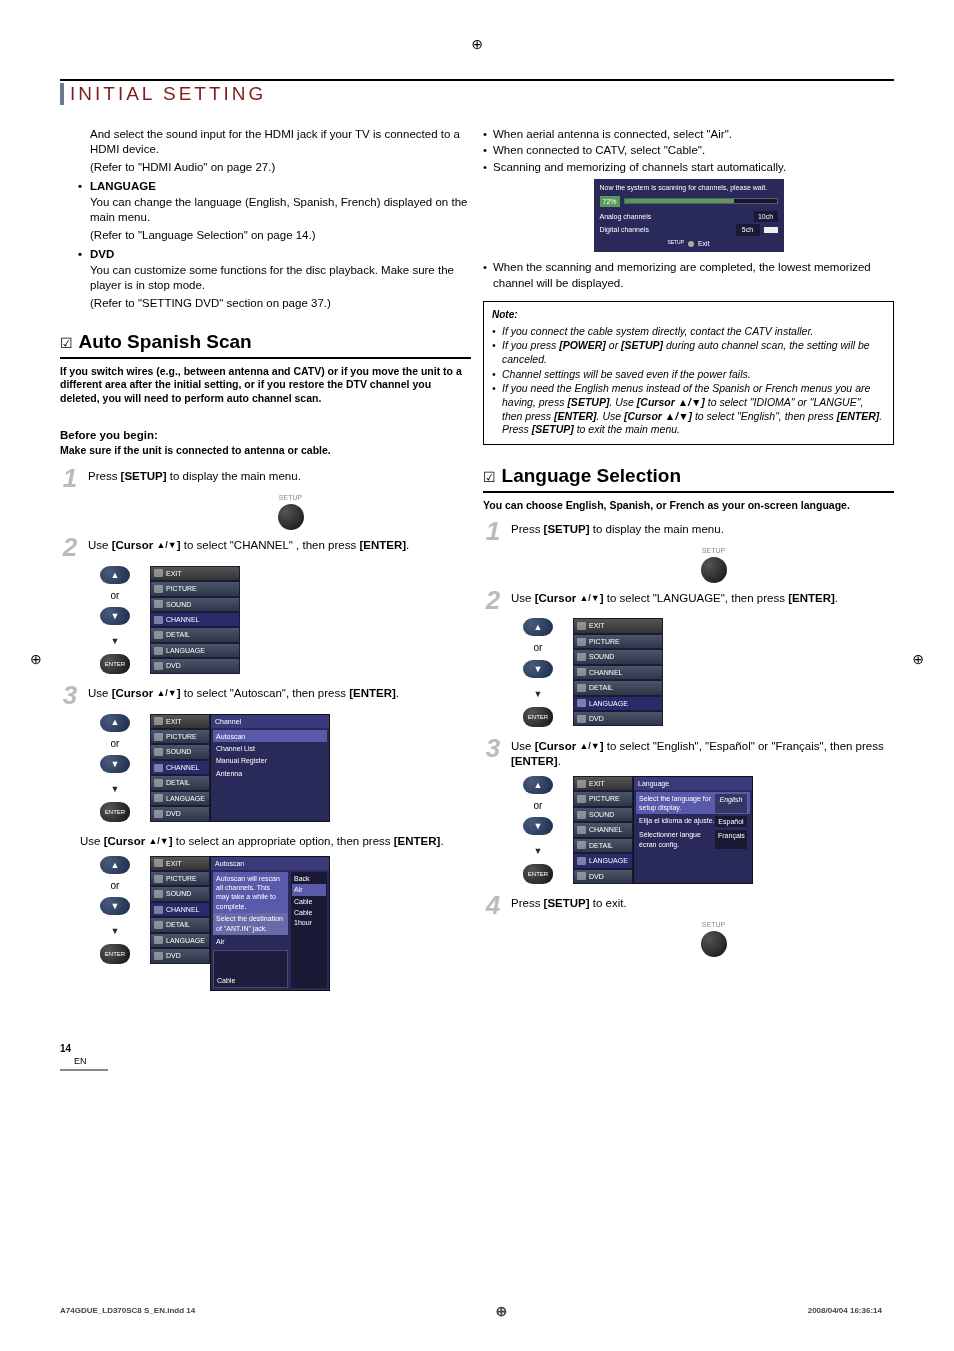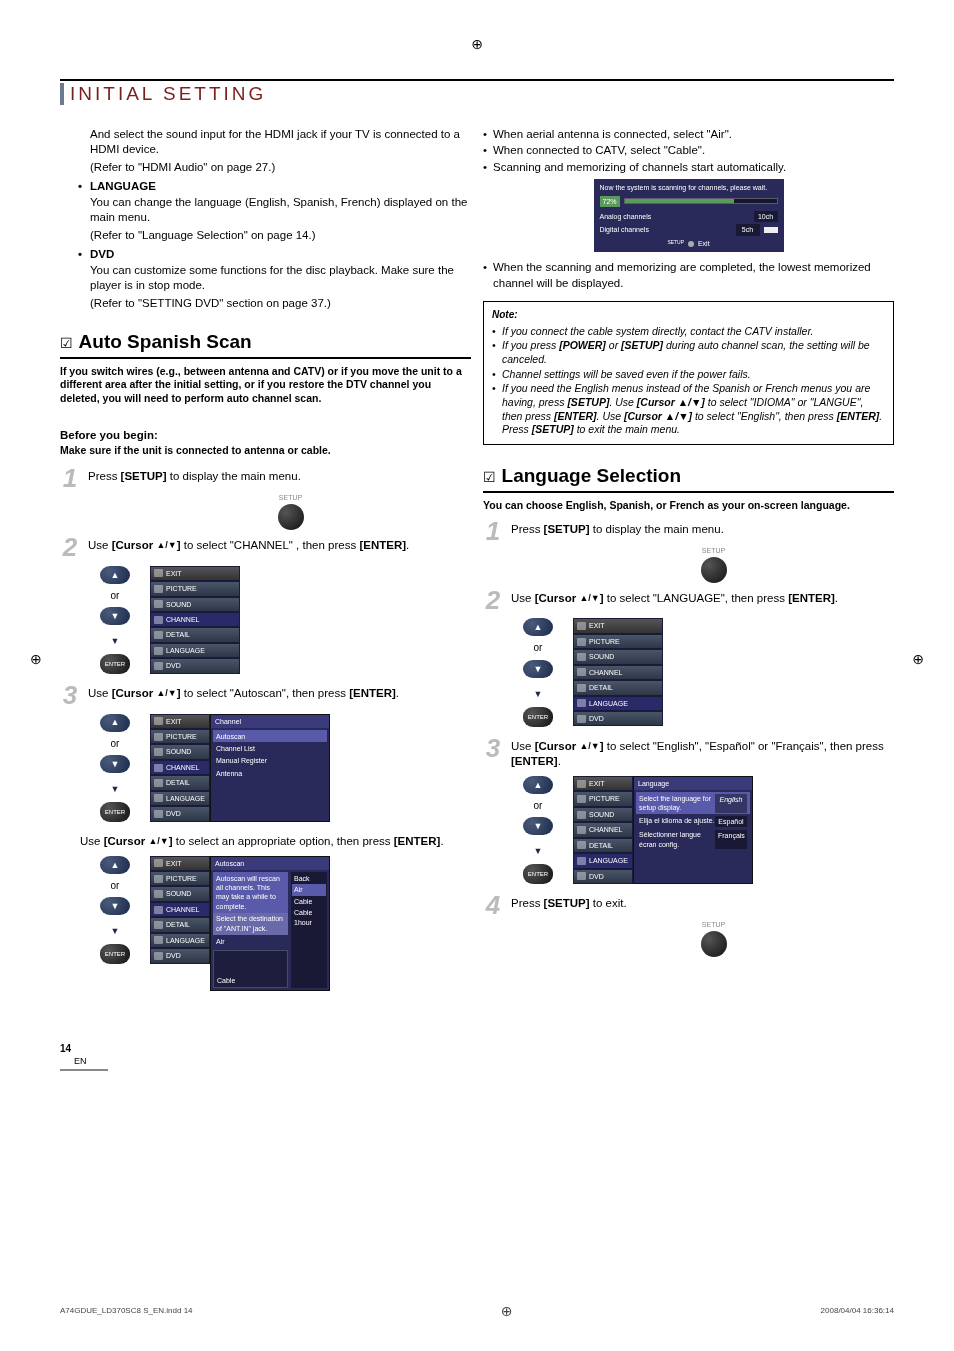--- a/index.html
+++ b/index.html
@@ -126,23 +126,24 @@
   .note-box ul li { position: relative; margin-bottom: 1px; font-style: italic; line-height:1.3; }
   .note-box ul li::before { content:"•"; position:absolute; left:-10px; }
   .r-bullets { margin-left: 10px; }
   .r-bullets li { list-style:none; position:relative; margin-bottom:1px; }
   .r-bullets li::before { content:"•"; position:absolute; left:-10px; }
   .page-num { margin-top: 40px; }
   .page-num .n { font-size: 10px; font-weight:bold; }
   .page-num .en { display:block; font-size:9px; margin-top:-2px; margin-left: 14px; }
   .page-num .rule { border-bottom: 2px solid #888; margin-top:2px; width: 48px; }
   .footer-imprint {
-    position:absolute; bottom: 30px; left: 60px; right: 60px;
+    position:absolute; bottom: 30px; left: 60px; right: 72px;
     display:flex; justify-content:space-between; font-size:8px; color:#444;
     align-items:center;
+    font-weight:bold;
   }
   .footer-imprint .cm { font-size:14px; }
   .tri { font-size: 9px; vertical-align: 1px; }
 </style>
 </head>
 <body>
 
 <div class="page">
   <div class="crop-top">⊕</div>
   <div class="crop-side crop-left">⊕</div>

